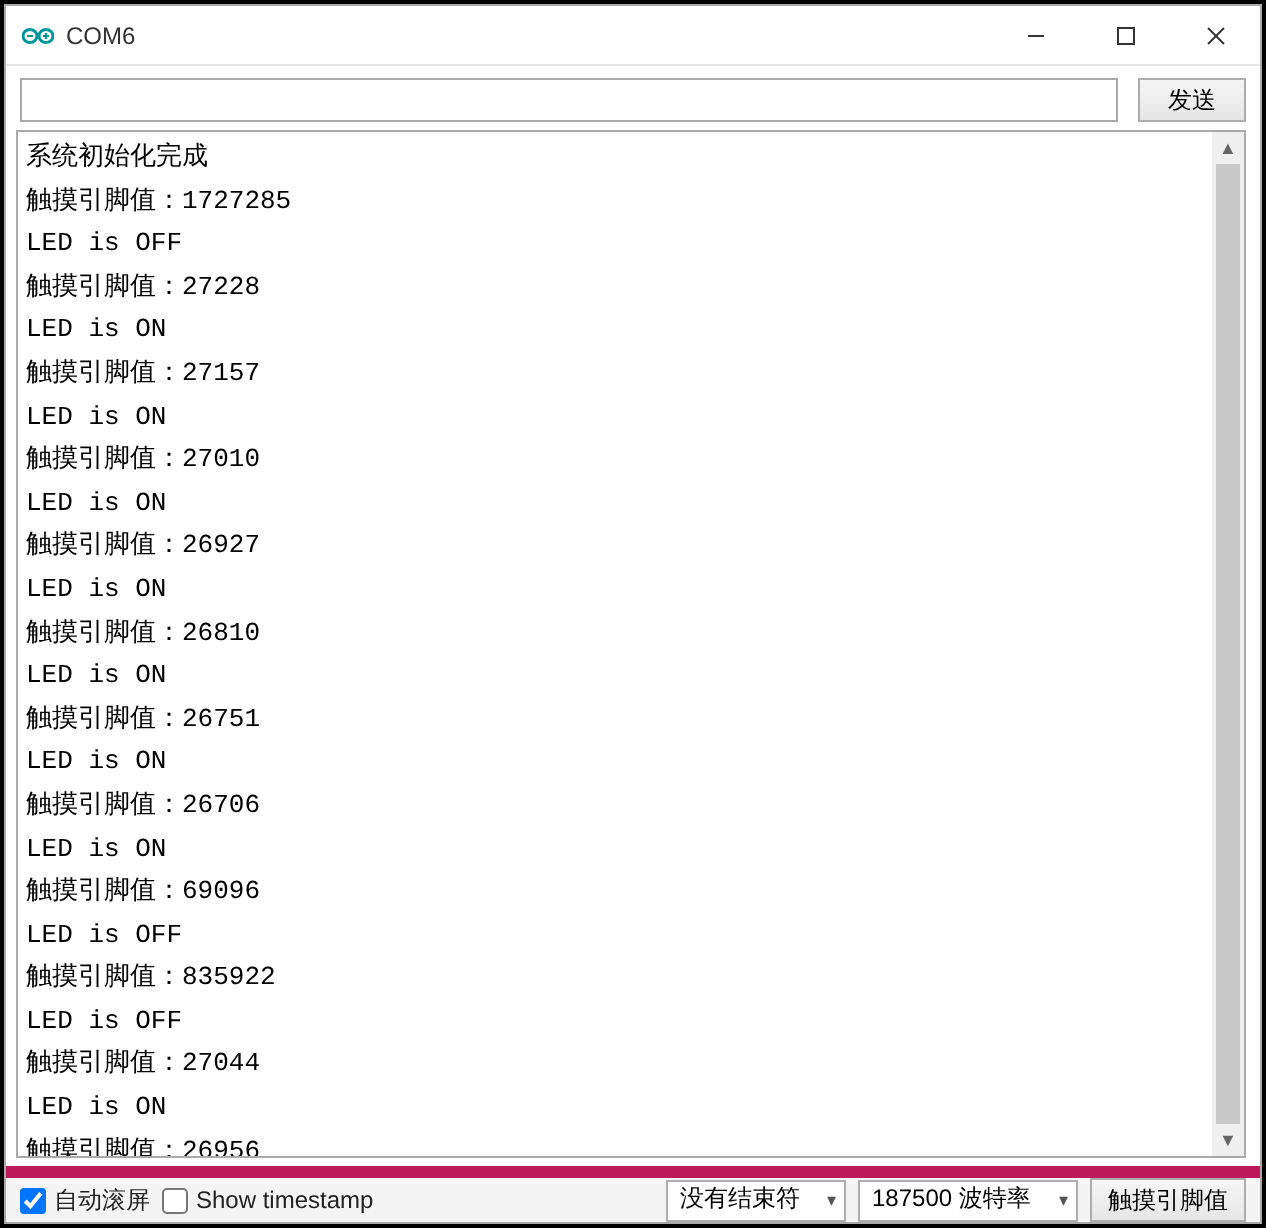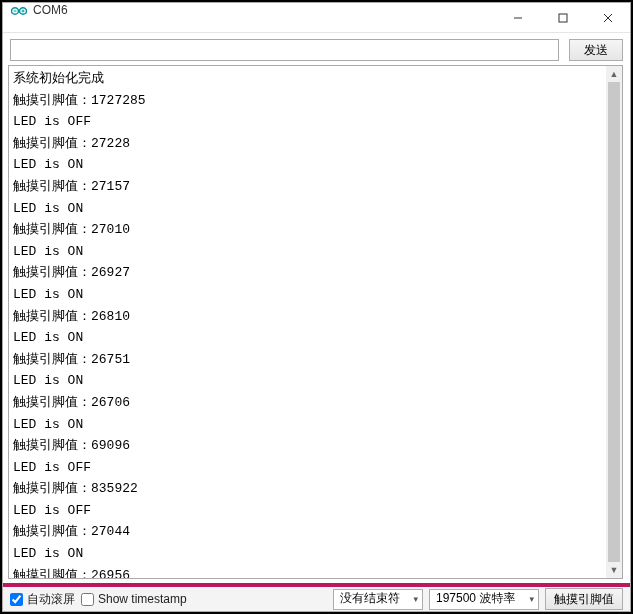--- a/index.html
+++ b/index.html
@@ -17,21 +17,21 @@
     background: #fff;
     border: 1px solid #aaa;
     display: flex;
     flex-direction: column;
   }
   
   .titlebar {
     height: 30px;
     background: #fff;
     display: flex;
-    align-items: flex-start;
+    align-items: center;
     border-bottom: 1px solid #e5e5e5;
   }
   .titlebar .icon {
     width: 16px; height: 16px;
     margin: 0 6px 0 8px;
     display: flex; align-items: center; justify-content: center;
   }
   .titlebar .title {
     flex: 0 0 auto;
     color: #333;
@@ -107,21 +107,21 @@
   .sb-track { flex:1; position:relative; }
   .sb-thumb {
     position:absolute; left:2px; right:2px;
     top: 0; height: 100%;
     background:#c8c8c8;
   }
 
   
   .bottombar {
     height: 28px;
-    border-top: 4px solid #be185d;
+    border-top: 6px solid #be185d;
     display: flex;
     align-items: center;
     padding: 0 7px;
     gap: 6px;
     background: #f4f4f4;
   }
   .chk {
     display: inline-flex;
     align-items: center;
     gap: 4px;
@@ -233,19 +233,19 @@
     <label class="chk">
       <input type="checkbox" id="chk-timestamp" style="">
       <span>Show timestamp</span>
     </label>
     <span class="spacer"></span>
     <div class="select">
       <span>没有结束符</span>
       <span class="caret">▾</span>
     </div>
     <div class="select" style="min-width:110px">
-      <span>197500 波特率</span>
+      <span>187500 波特率</span>
       <span class="caret">▾</span>
     </div>
     <div class="btn" style="min-width:70px">触摸引脚值</div>
   </div>
 
 </div>
 
 </body></html>

